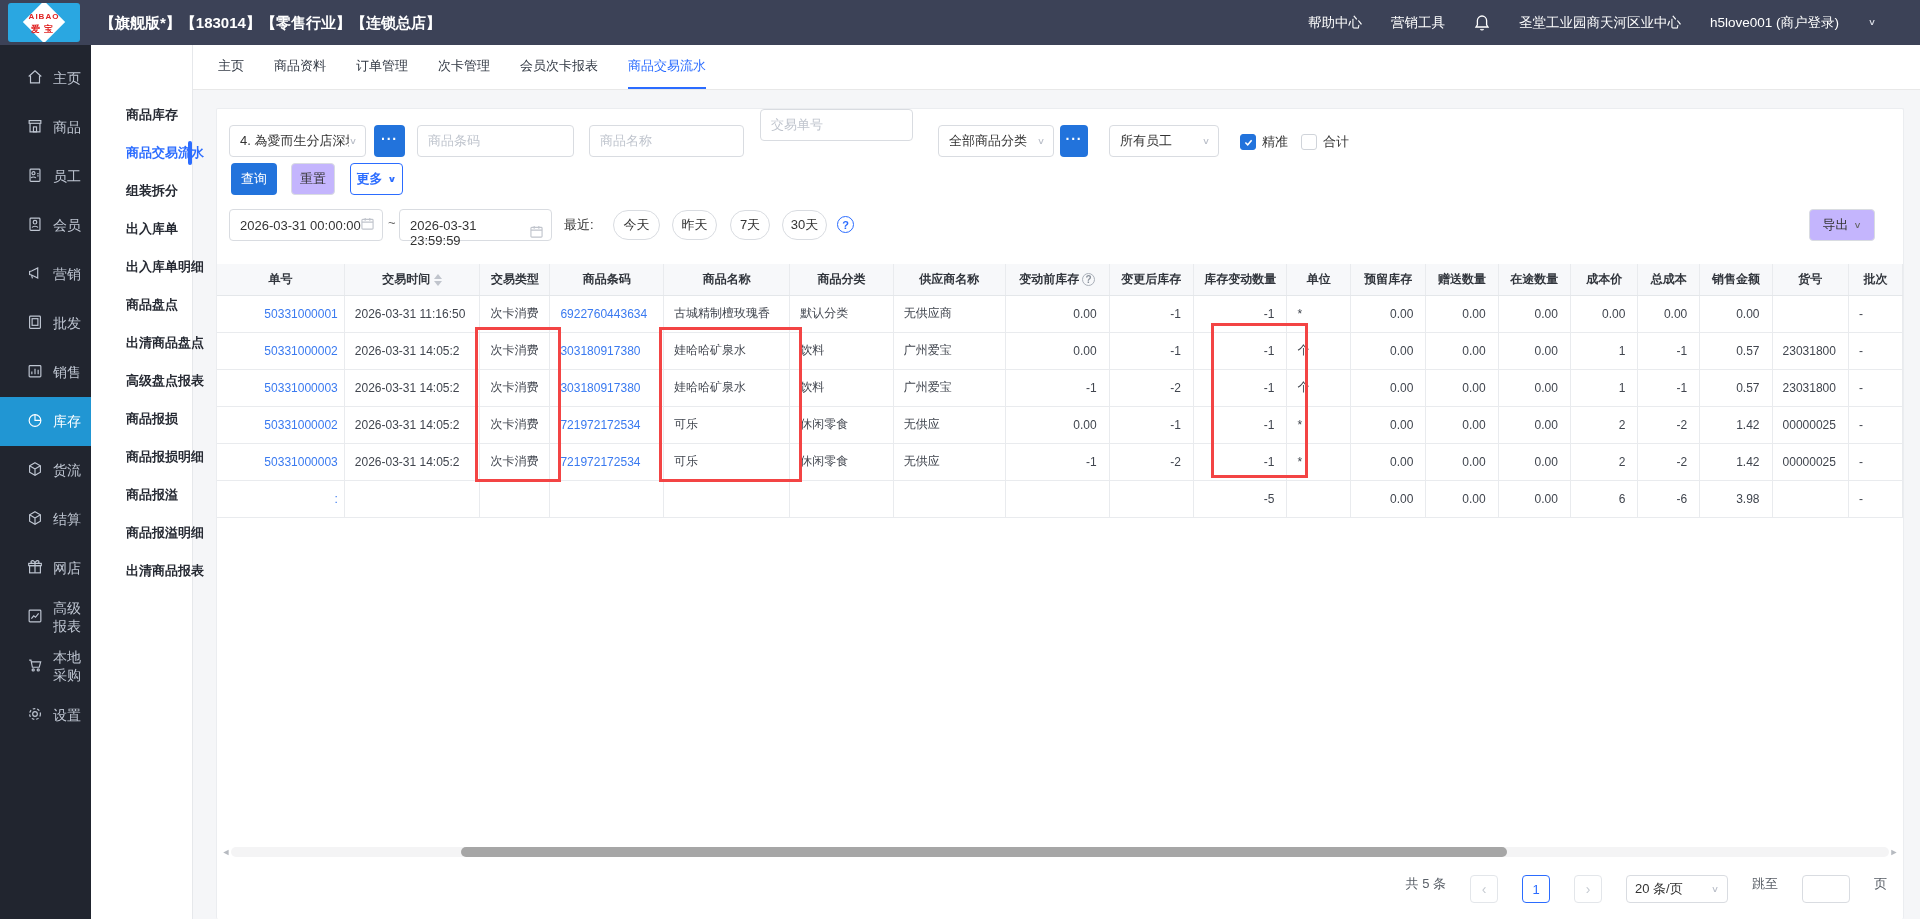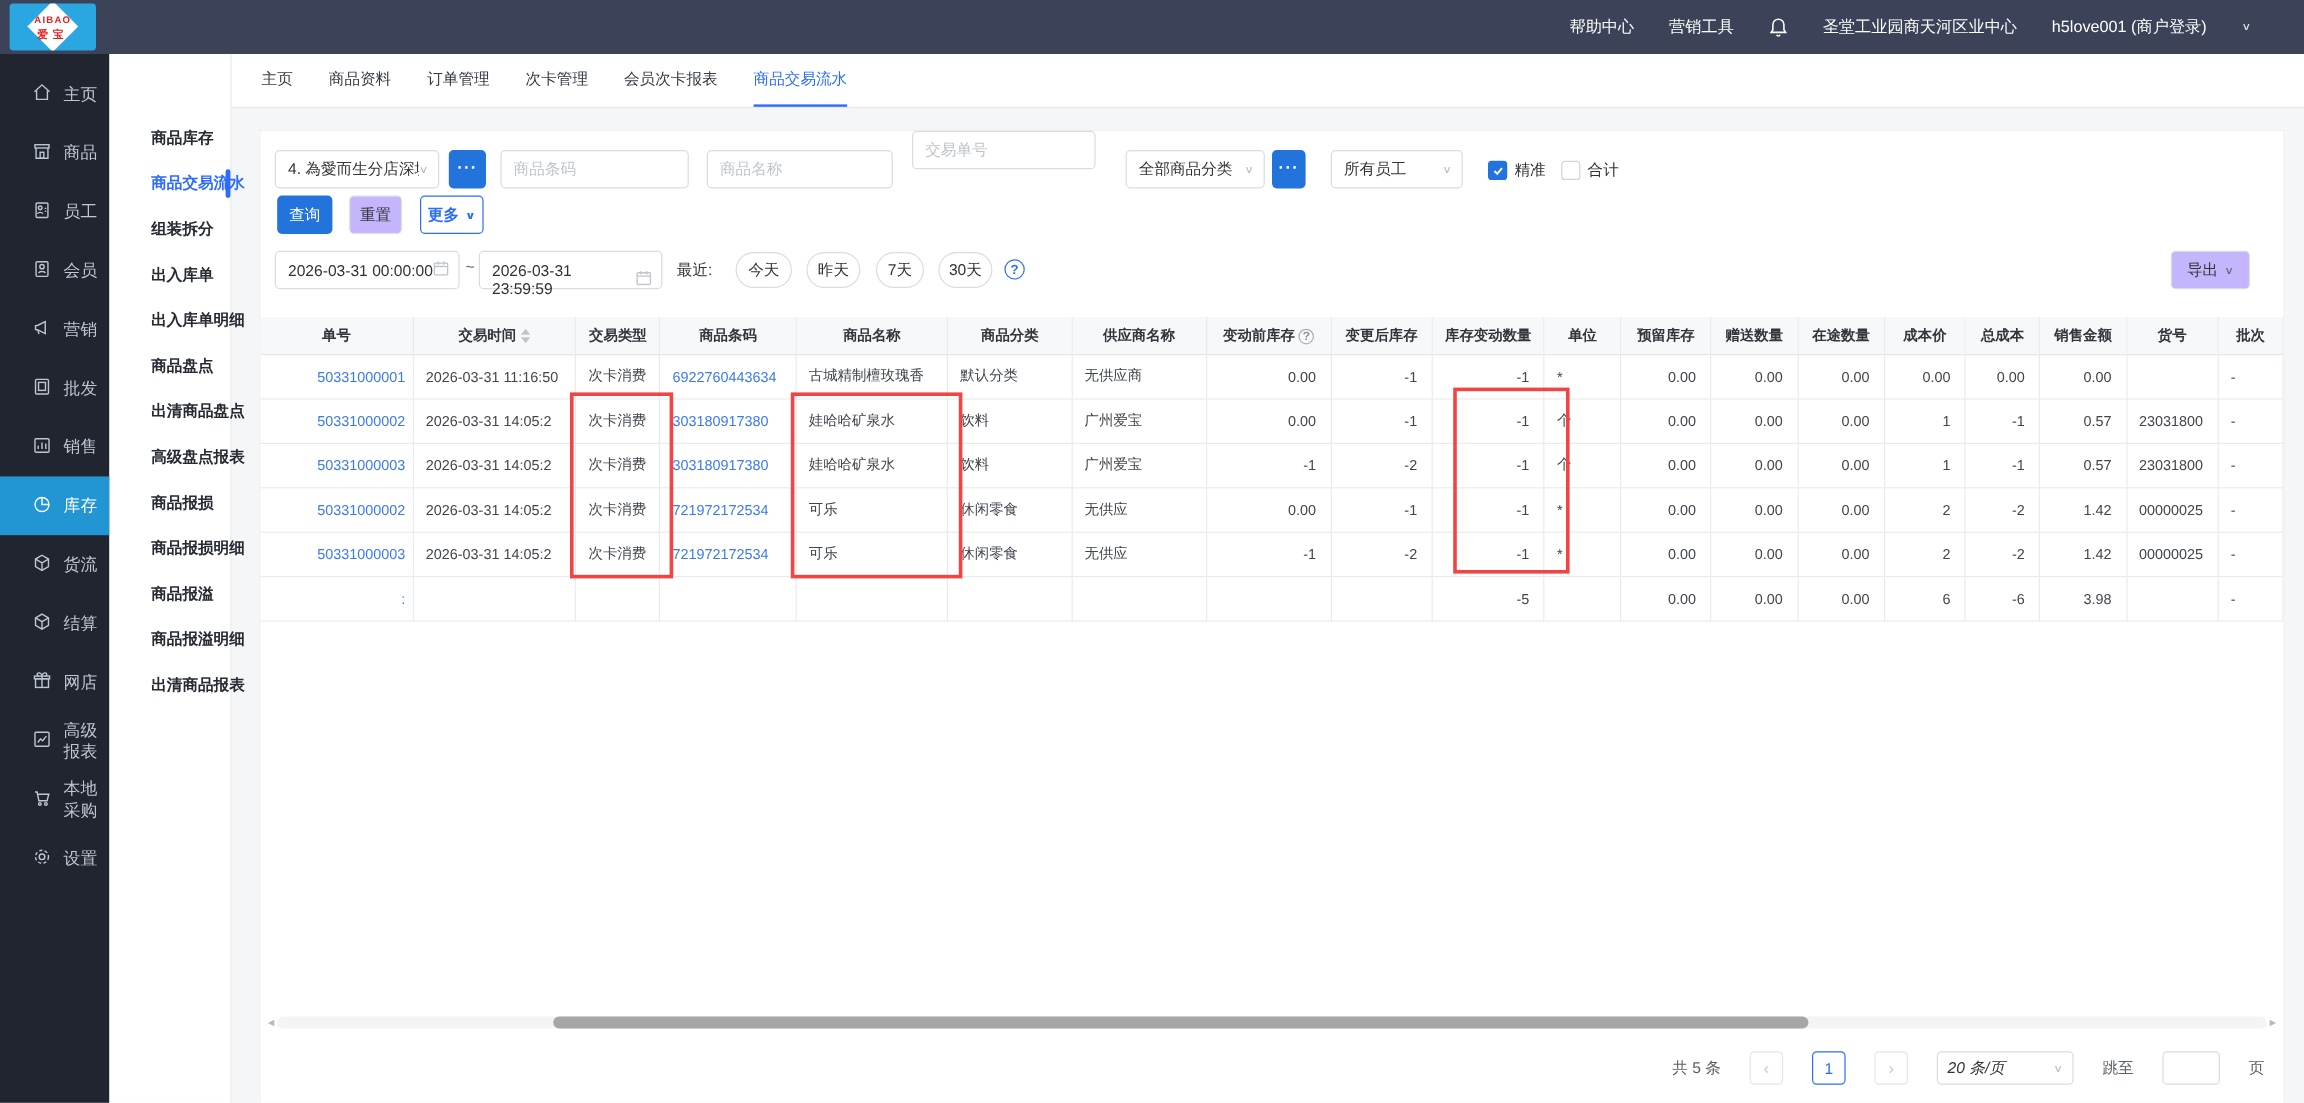--- a/index.html
+++ b/index.html
@@ -74,35 +74,36 @@
 
   .red-box { position:absolute; border:3px solid #f34444; z-index:5; pointer-events:none; }
 
   
   .hscroll { position:absolute; left:4px; top:737px; width:1678px; height:12px; display:flex; align-items:center; }
   .hs-arrow { width:10px; font-size:9px; color:#b6bac0; text-align:center; cursor:pointer; }
   .hs-track { flex:1; height:10px; background:#f4f4f5; border-radius:5px; position:relative; }
   .hs-thumb { position:absolute; left:230px; top:0; width:1046px; height:10px; background:#a6a6a6; border-radius:5px; cursor:grab; }
 
   
-  .pager { position:absolute; right:16px; top:766px; height:30px; display:flex; align-items:center; gap:24px; font-size:13px; color:#5a6068;margin-left:43px; }
+  .pager { position:absolute; right:16px; top:766px; height:30px; display:flex; gap:24px; font-size:13px; color:#5a6068;margin-left:43px; }
   .pg-box { width:28px; height:28px; border:1px solid #e3e6ea; border-radius:4px; background:#fff; display:flex; align-items:center; justify-content:center; font-size:14px; color:#c5cad1; cursor:pointer; }
   .pg-box.current { border-color:#2b6cff; color:#2b6cff; font-size:13px; }
-  .pg-size { width:114px; height:28px; border:1px solid #d9dce1; border-radius:4px; background:#fff; display:flex; align-items:center; justify-content:space-between; padding:0 8px; color:#333; cursor:pointer;font-style:italic; }
+  .pg-size { width:102px; height:28px; border:1px solid #d9dce1; border-radius:4px; background:#fff; display:flex; align-items:center; justify-content:space-between; padding:0 8px; color:#333; cursor:pointer; }
   .pg-input { width:48px; height:28px; border:1px solid #d9dce1; border-radius:4px; background:#fff; }
 </style>
 </head>
 <body>
 
 <div class="topbar">
   <div class="logo">
     <div class="diamond"></div>
     <div class="l1">AIBAO</div>
     <div class="l2">爱宝</div>
   </div>
+  <div class="tb-title">【旗舰版*】【183014】【零售行业】【连锁总店】</div>
   <div class="tb-right">
     <span class="tb-link">帮助中心</span>
     <span class="tb-link">营销工具</span>
     <span class="icon-btn">
       <svg width="16" height="18" viewBox="0 0 16 18" fill="none" stroke="#fff" stroke-width="1.3">
         <path d="M8 2a4.6 4.6 0 0 0-4.6 4.6v4.2L2 13h12l-1.4-2.2V6.6A4.6 4.6 0 0 0 8 2z"></path>
         <path d="M6.6 15a1.5 1.5 0 0 0 2.8 0"></path>
       </svg>
     </span>
     <span class="tb-link">圣堂工业园商天河区业中心</span>

